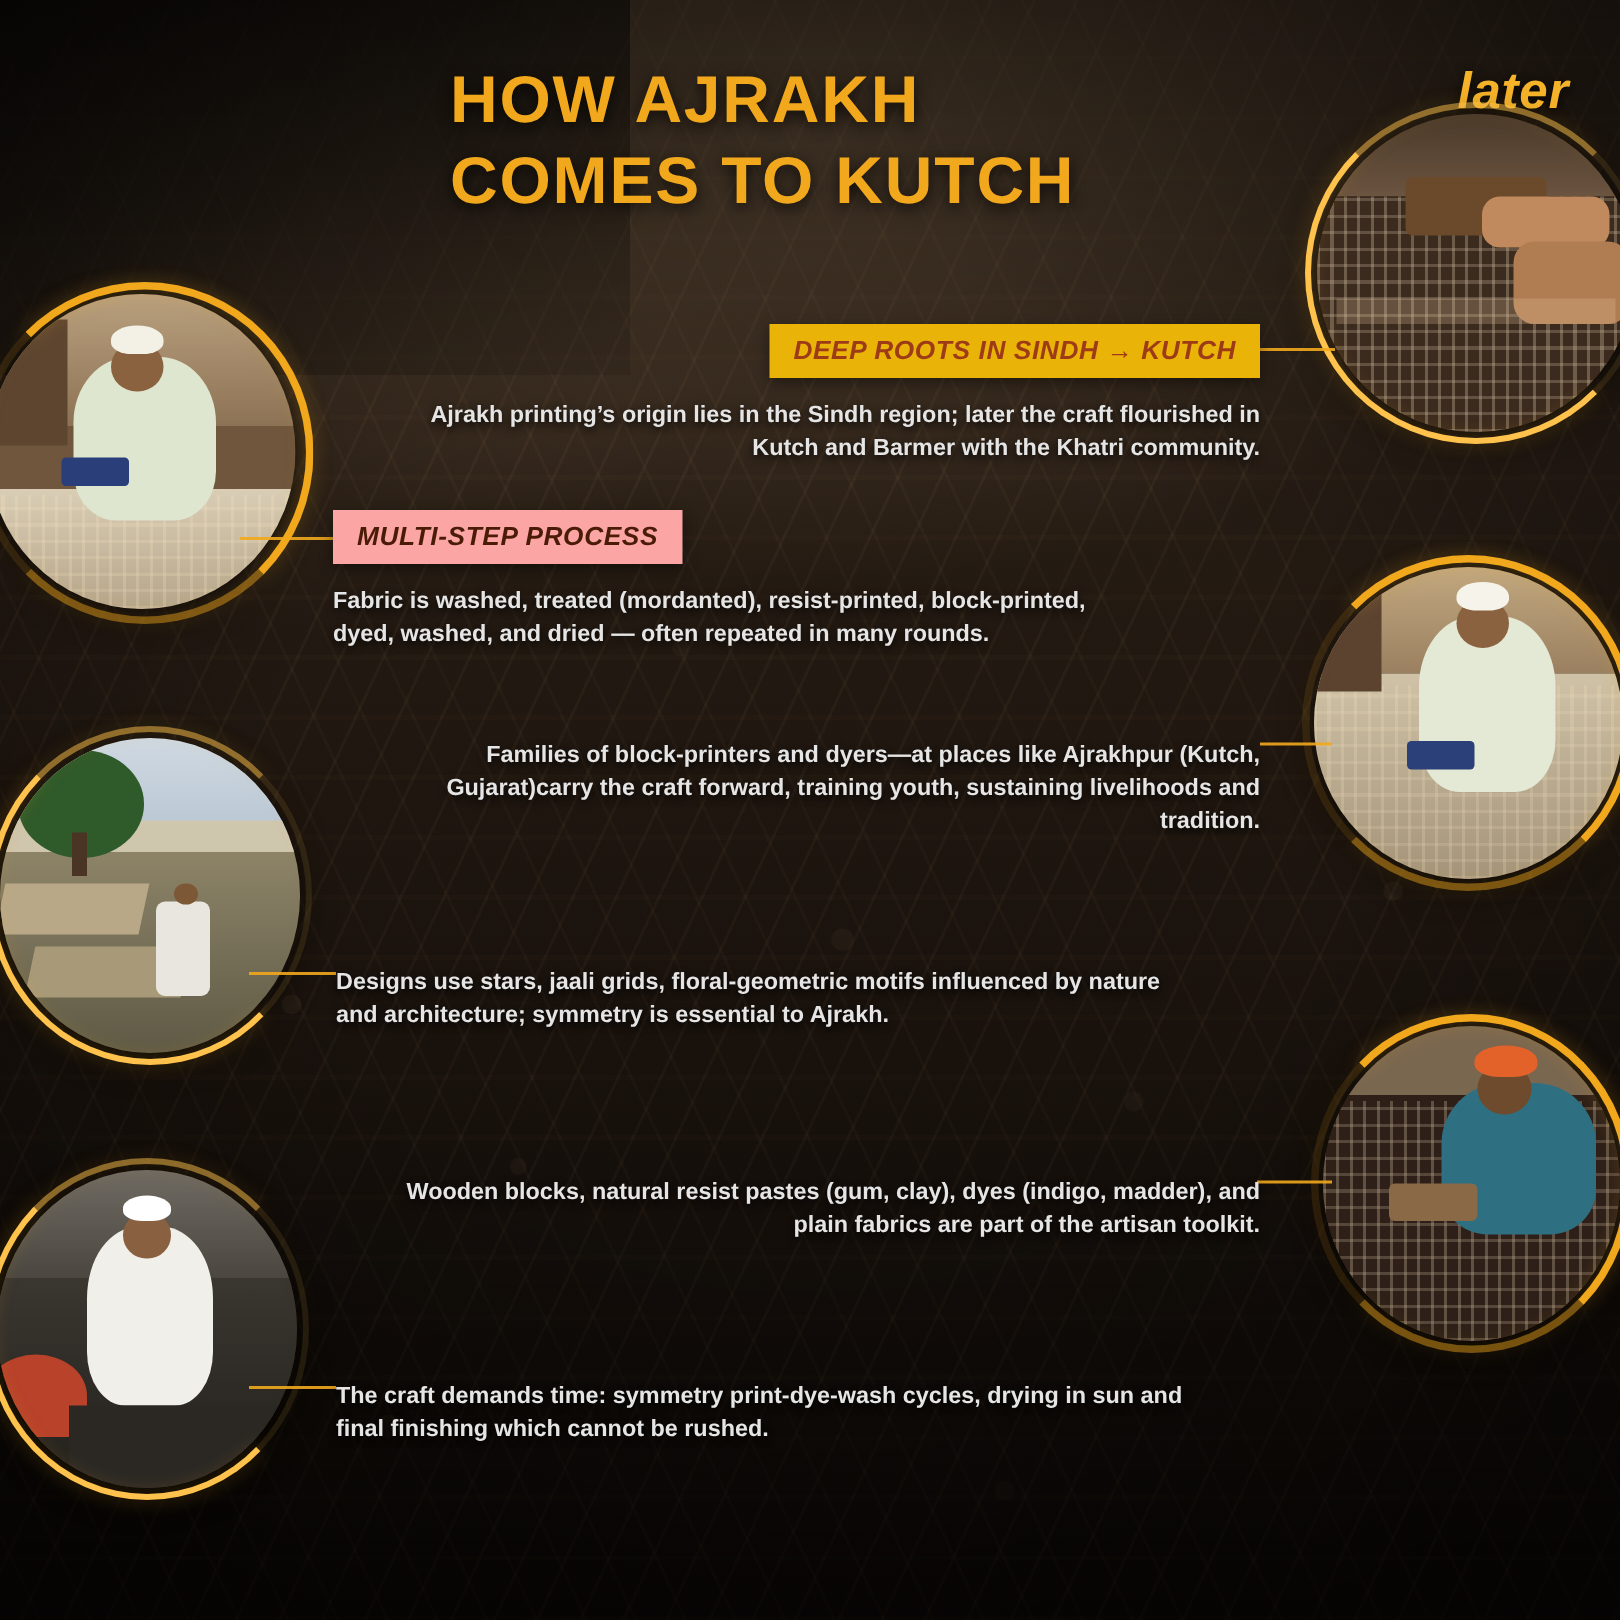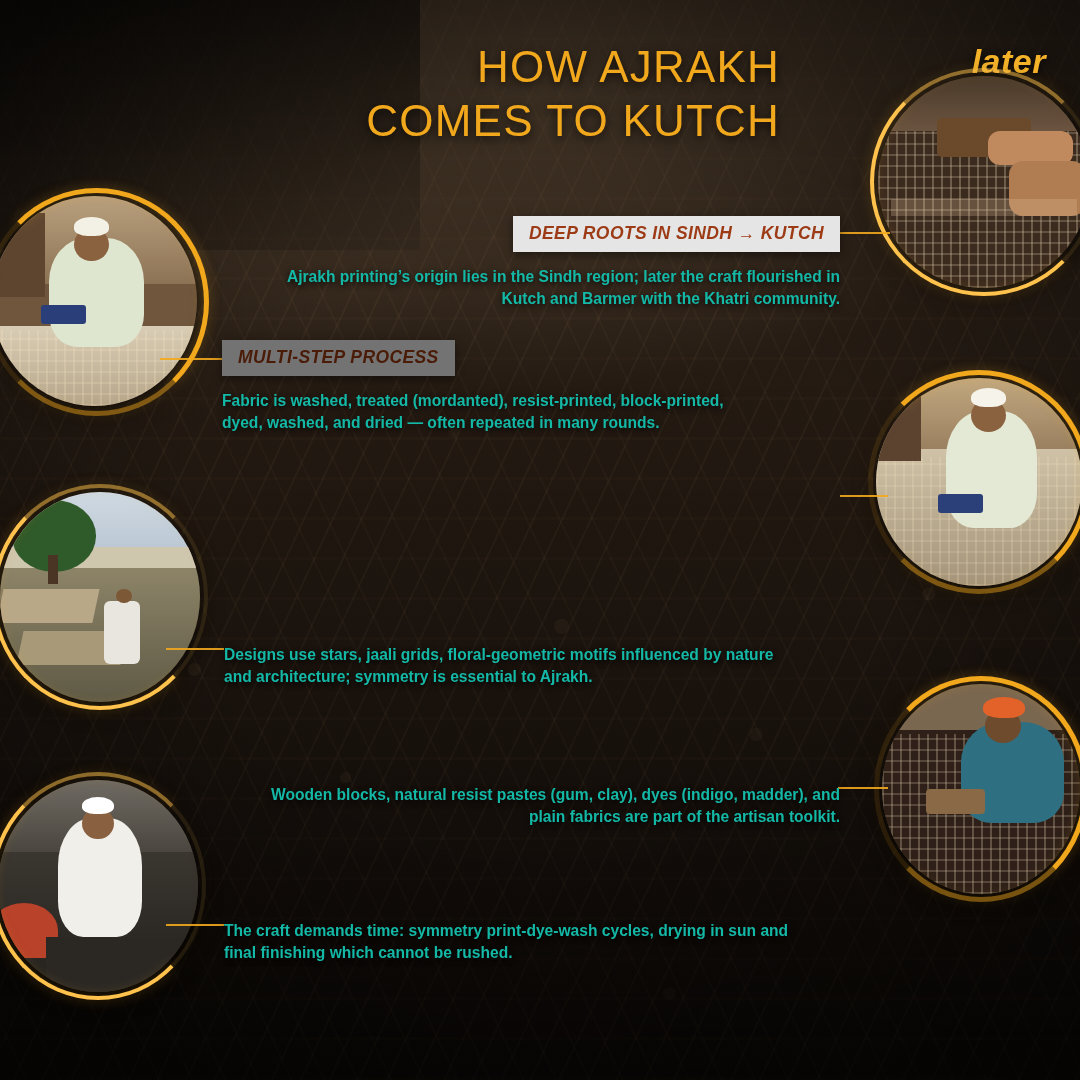--- a/index.html
+++ b/index.html
@@ -52,24 +52,24 @@
   }
   .bg-dark-left {
     position: absolute; left: 0; top: 0; width: 420px; height: 250px;
     background: linear-gradient(160deg, rgba(10,8,6,0.85), rgba(10,8,6,0.1));
   }
 
   
   .title {
     position: absolute;
     left: 300px; top: 40px; width: 480px;
-    text-align: right;
+    text-align: left;
     color: #F2A81D;
     font-size: 44px;
-    font-weight: normal;
+    font-weight: bold;
     letter-spacing: 1.2px;
     line-height: 1.22;
     text-shadow: 0 3px 10px rgba(0,0,0,0.75);
   }
   .title .l2 { display: block; }
 
   .brand {
     position: absolute; right: 34px; top: 42px;
     color: #F5B32A;
     font-size: 34px;
@@ -84,25 +84,25 @@
   .step-label {
     display: inline-block;
     padding: 7px 16px 8px 16px;
     font-size: 17.5px;
     font-weight: bold;
     font-style: italic;
     letter-spacing: 0.4px;
     white-space: nowrap;
     box-shadow: 0 3px 9px rgba(0,0,0,0.45);
   }
-  .label-cream { background: #e5e5e5; color: #9C3B16; }
-  .label-orange { background: #737373; color: #4A1B06; }
+  .label-cream { background: #eab308; color: #9C3B16; }
+  .label-orange { background: #fca5a5; color: #4A1B06; }
   .step-body {
     margin-top: 14px;
-    color: #14b8a6;
+    color: #e5e5e5;
     font-size: 15.6px;
     font-weight: bold;
     line-height: 1.42;
     text-shadow: 0 2px 6px rgba(0,0,0,0.85);
   }
   .align-right { text-align: right; }
   .align-left { text-align: left; }
 
   
   .photo {
@@ -259,20 +259,21 @@
     <div class="step-label label-cream">DEEP ROOTS IN SINDH → KUTCH</div>
     <div class="step-body">Ajrakh printing’s origin lies in the Sindh region; later the craft flourished in Kutch and Barmer with the Khatri community.</div>
   </div>
 
   <div class="step align-left" style="left:222px; top:340px; width:530px;">
     <div class="step-label label-orange">MULTI-STEP PROCESS</div>
     <div class="step-body">Fabric is washed, treated (mordanted), resist-printed, block-printed, dyed, washed, and dried — often repeated in many rounds.</div>
   </div>
 
   <div class="step align-right" style="left:240px; top:479px; width:600px;">
+    <div class="step-body">Families of block-printers and dyers—at places like Ajrakhpur (Kutch, Gujarat)carry the craft forward, training youth, sustaining livelihoods and tradition.</div>
   </div>
 
   <div class="step align-left" style="left:224px; top:630px; width:570px;">
     <div class="step-body">Designs use stars, jaali grids, floral-geometric motifs influenced by nature and architecture; symmetry is essential to Ajrakh.</div>
   </div>
 
   <div class="step align-right" style="left:240px; top:770px; width:600px;">
     <div class="step-body">Wooden blocks, natural resist pastes (gum, clay), dyes (indigo, madder), and plain fabrics are part of the artisan toolkit.</div>
   </div>
 

